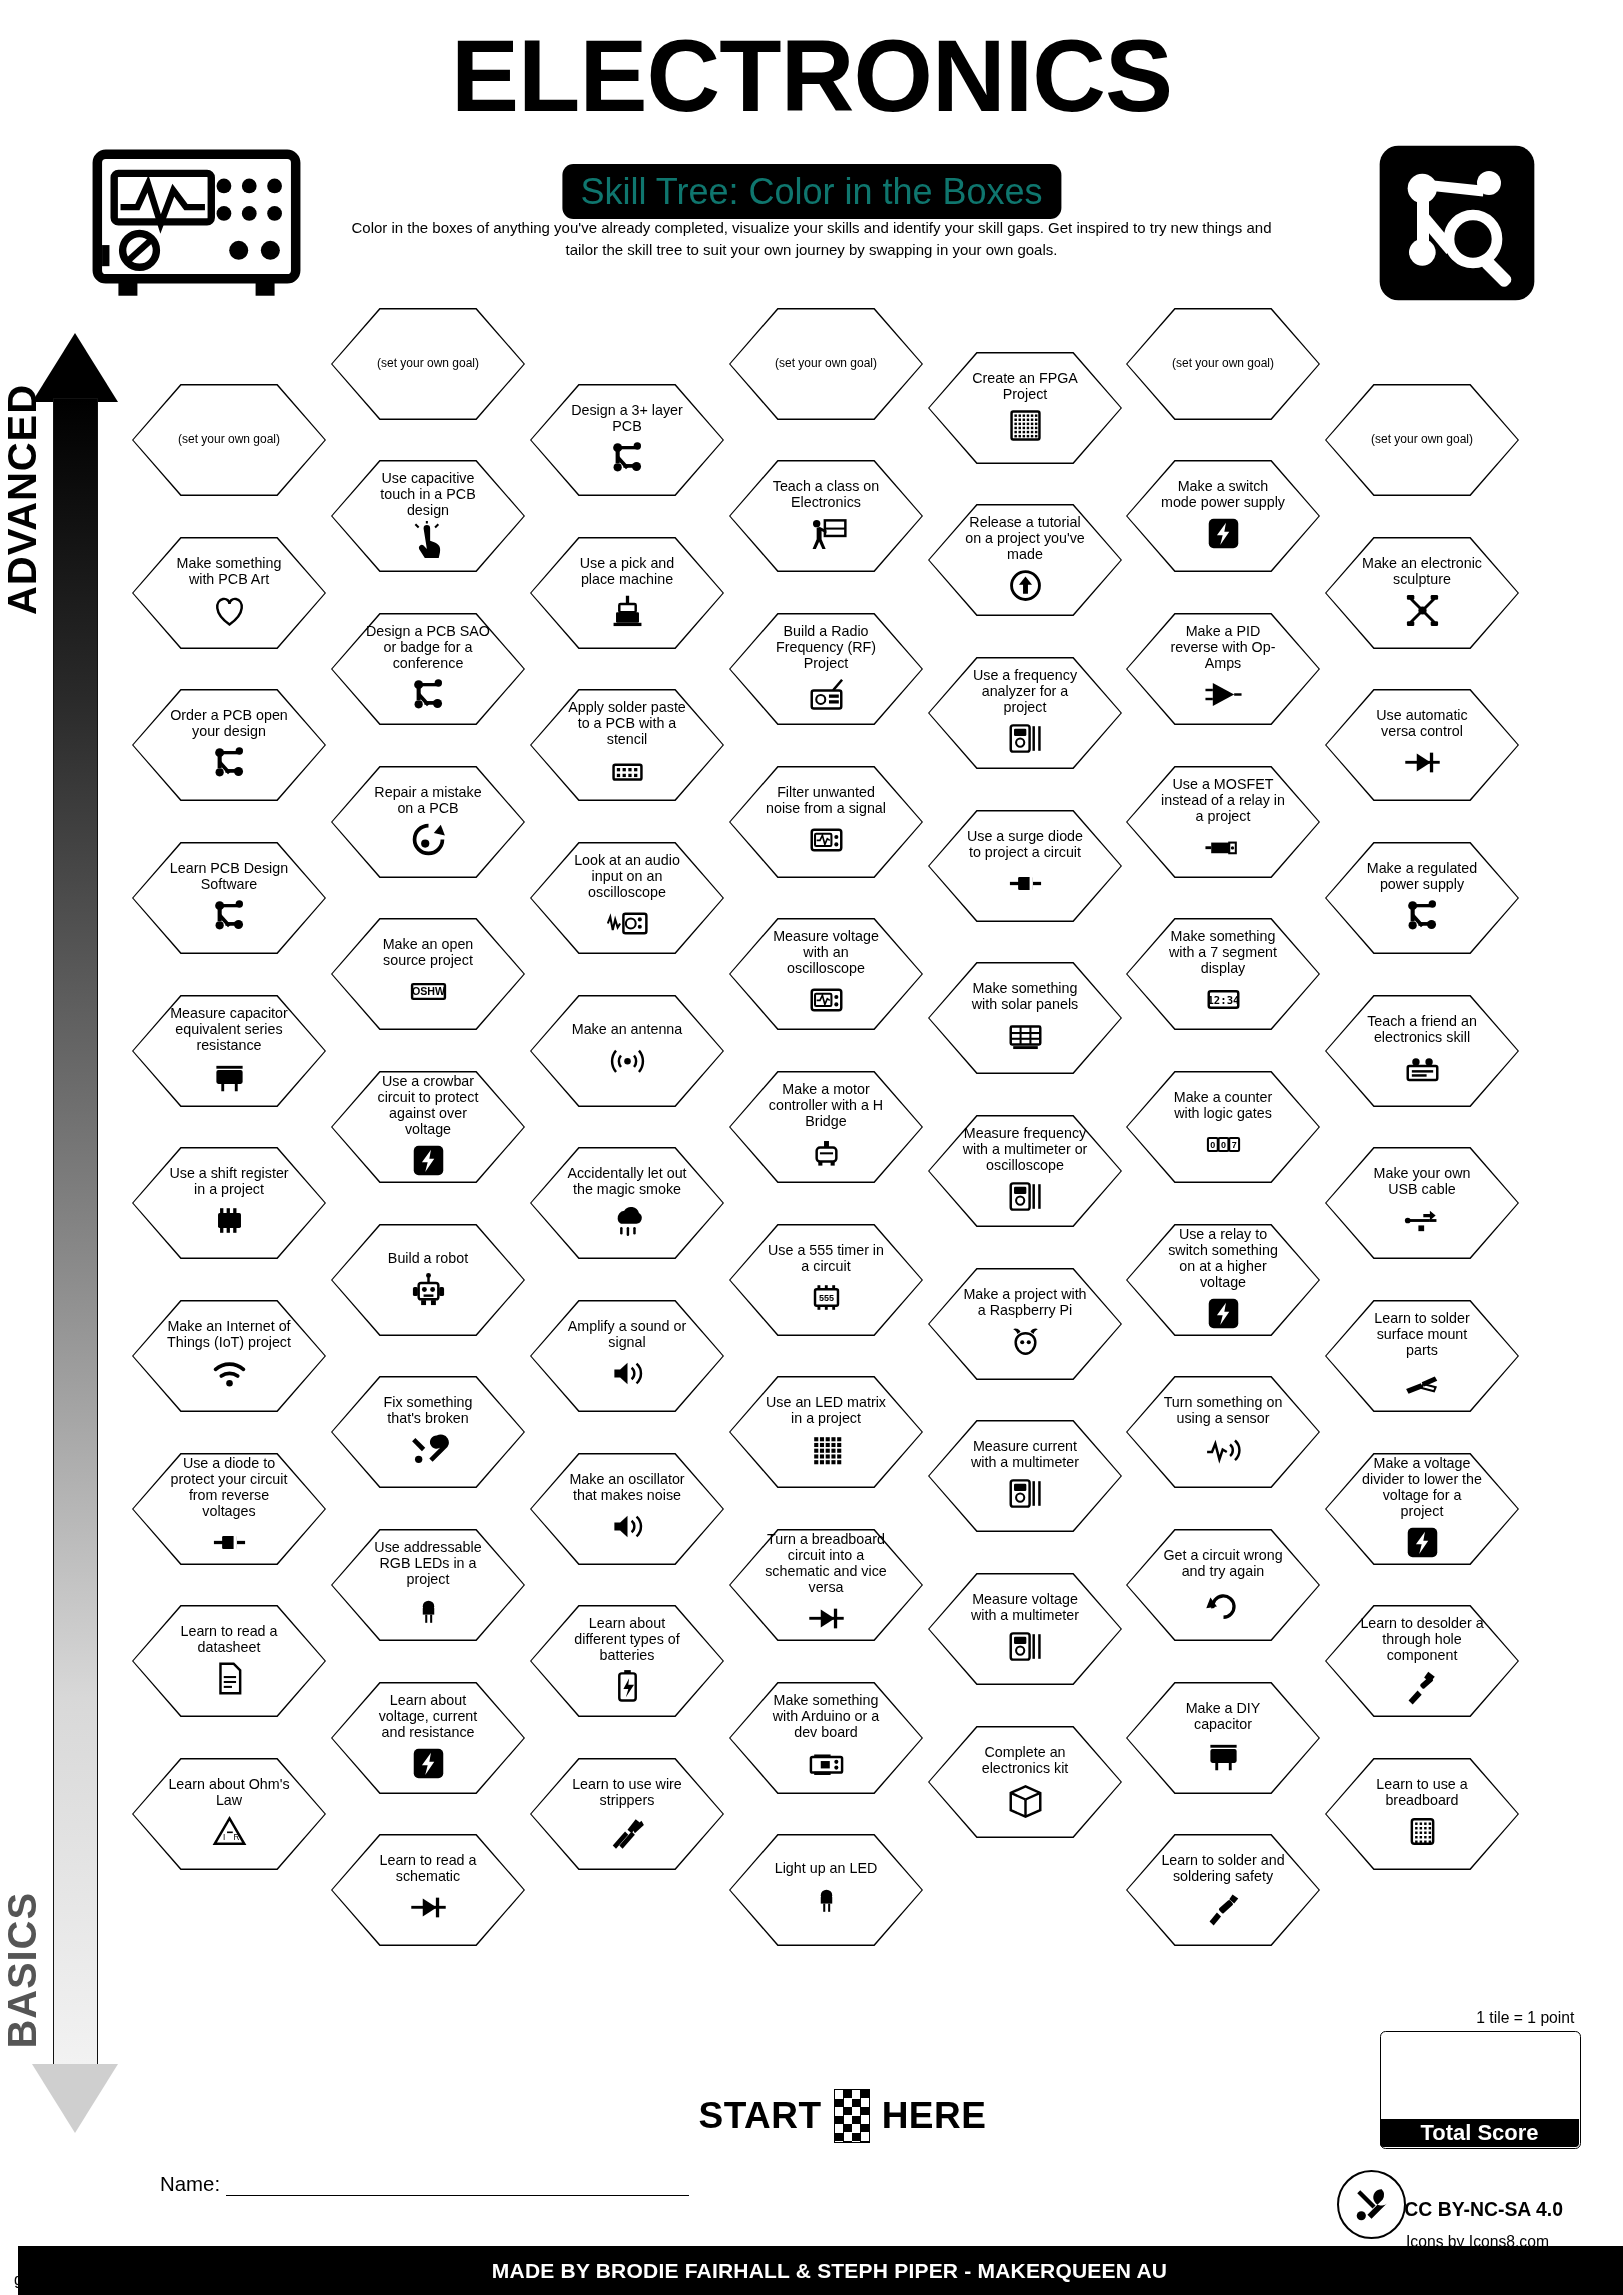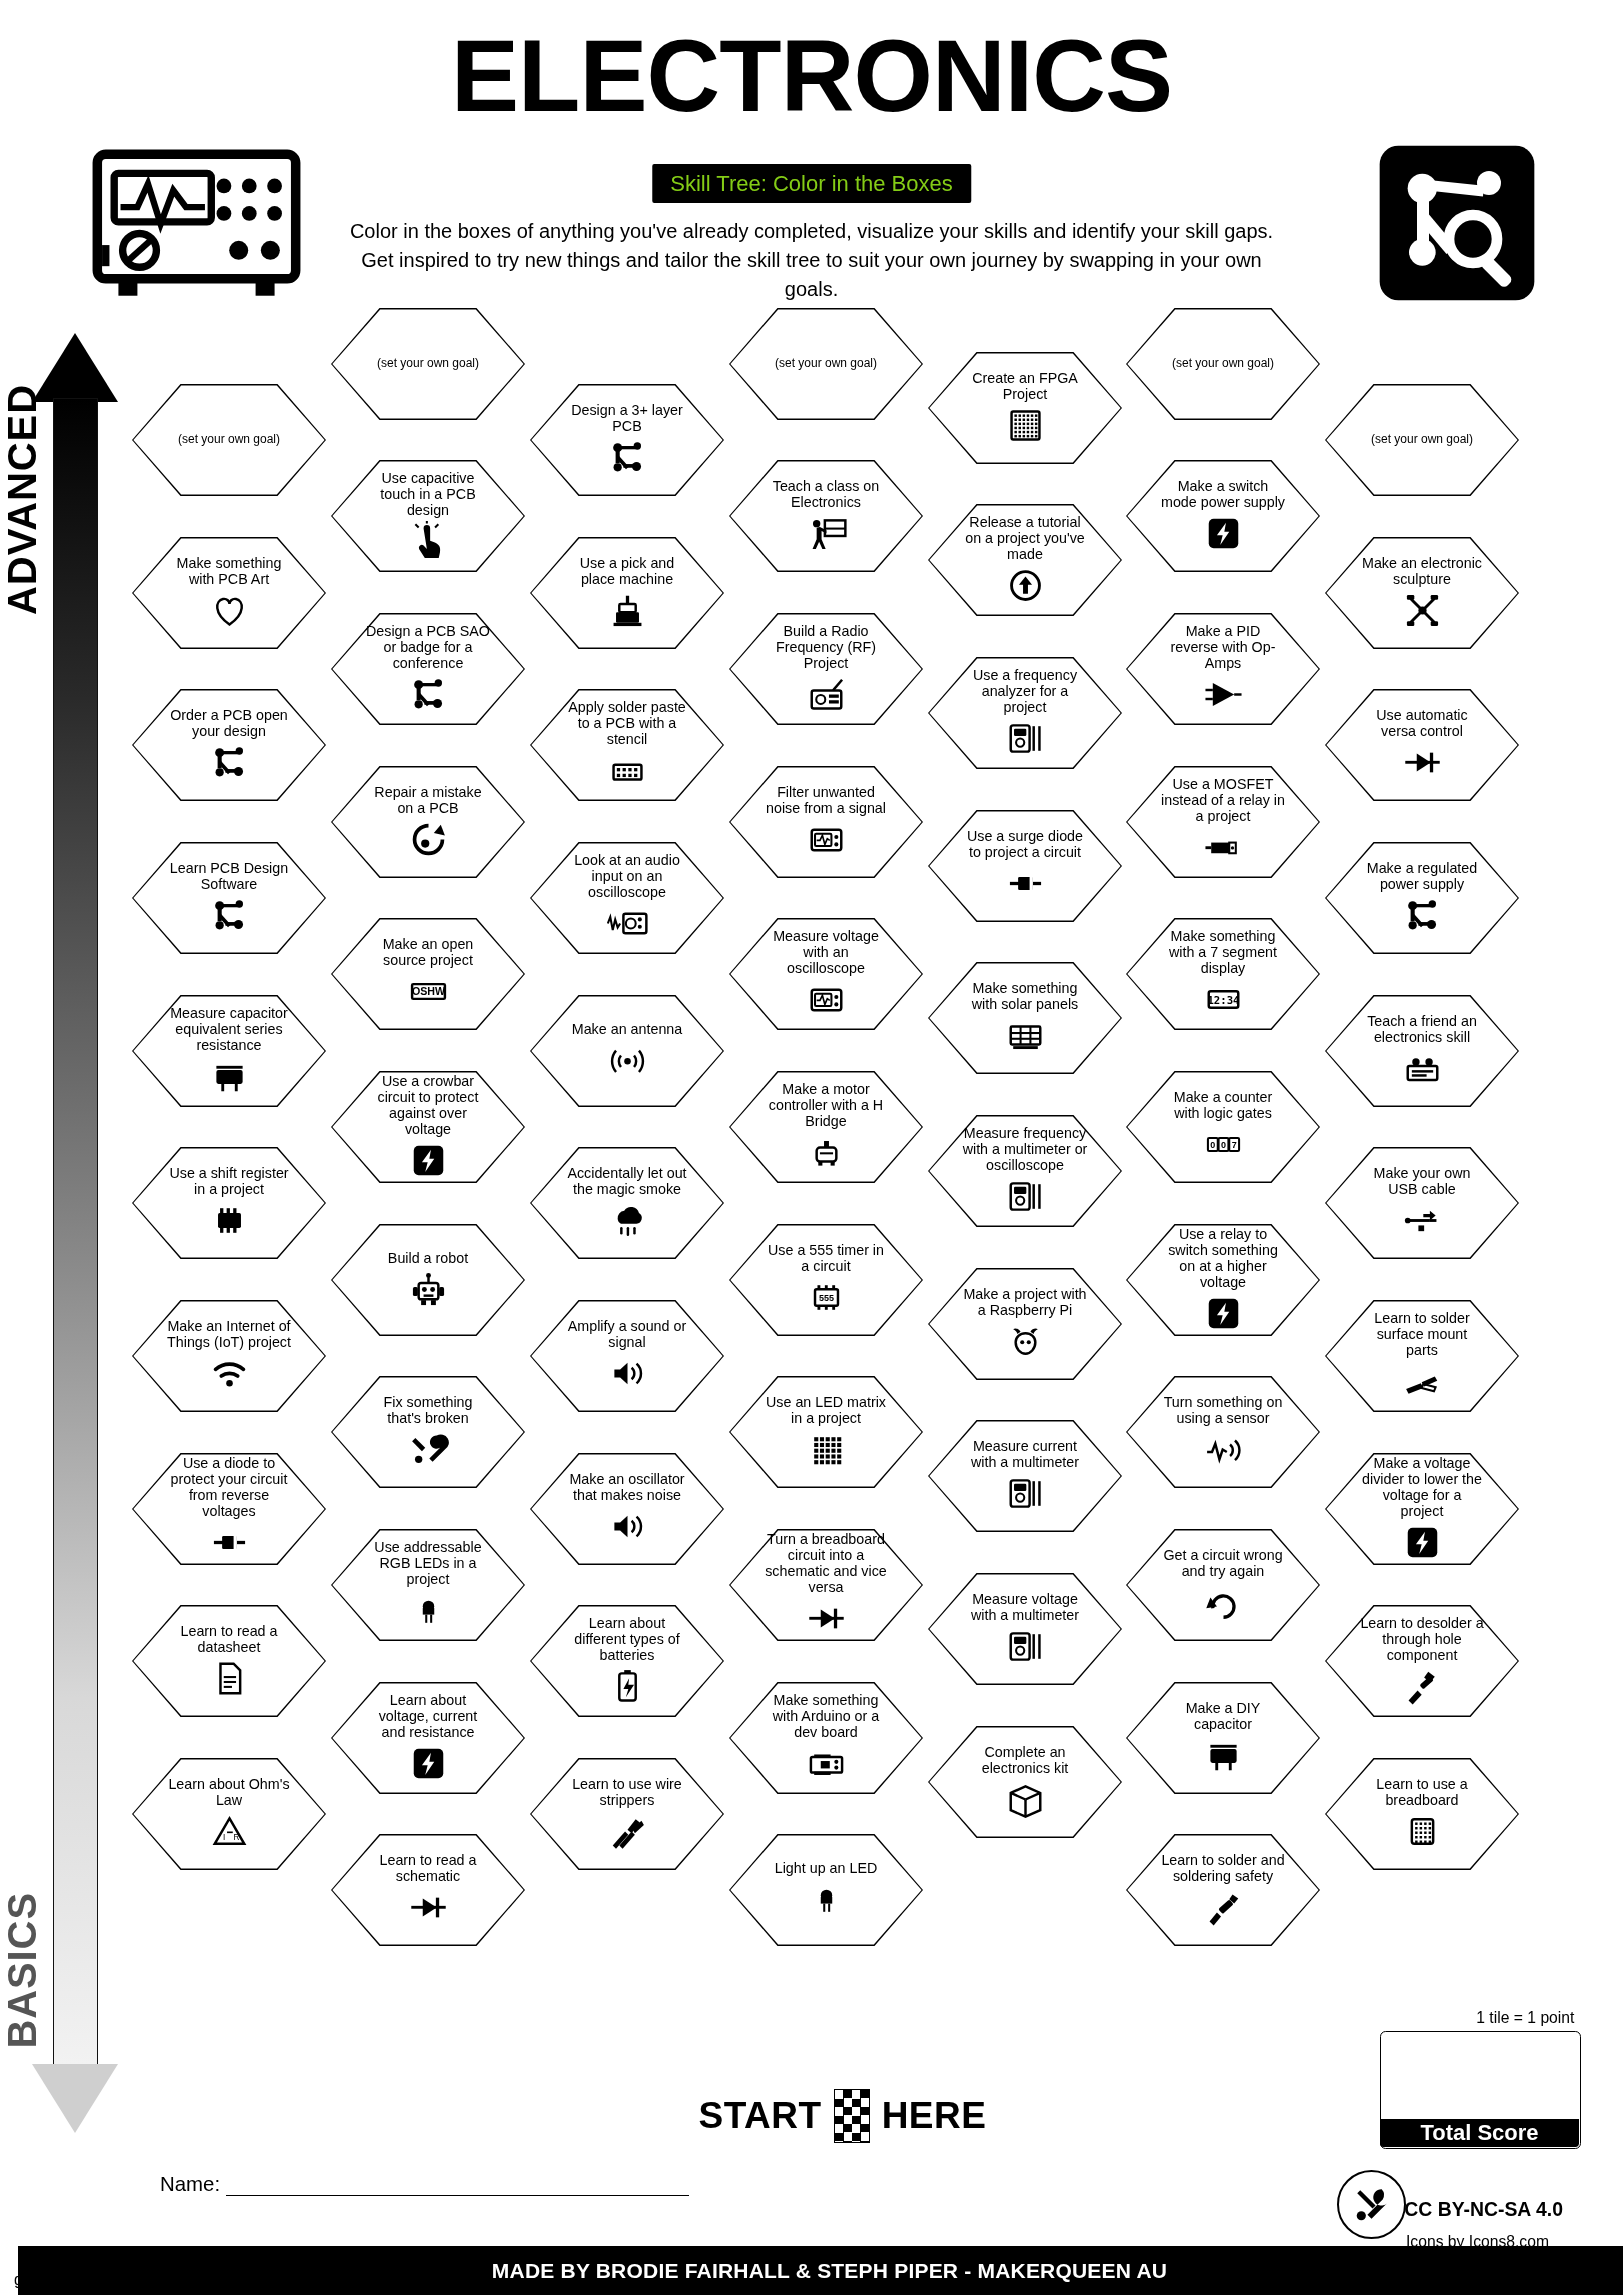--- a/index.html
+++ b/index.html
@@ -6,26 +6,26 @@
   body{font-family:"Liberation Sans",sans-serif;color:#000;}
   #page{position:relative;width:1623px;height:2295px;background:#fff;overflow:hidden;}
 
   
   #title{
     position:absolute;left:0;top:25.4px;width:1623px;text-align:center;
     font-size:102px;font-weight:bold;letter-spacing:-0.9px;line-height:1;
   }
   #subtitle-bar{
     position:absolute;left:50%;transform:translateX(-50%);top:164px;
-    background:#000;color:#84cc16;padding:6.5px 18.5px;border-radius:2px;
-    font-size:22px;font-weight:normal;white-space:nowrap;
+    background:#000;color:#0f766e;padding:6.5px 18.5px;border-radius:11px;
+    font-size:36px;font-weight:normal;white-space:nowrap;
   }
   #intro{
     position:absolute;left:50%;transform:translateX(-50%);top:217px;width:948px;
-    text-align:center;font-size:20px;line-height:1.45;
+    text-align:center;font-size:15px;line-height:1.45;
   }
 
   
   #osc-icon{position:absolute;left:90px;top:148px;width:213px;height:153px;}
   
   #pcb-icon{position:absolute;right:86px;top:143px;width:160px;height:160px;}
 
   
   #axis{position:absolute;left:28px;top:333px;width:90px;height:1800px;}
   #axis .bar{

